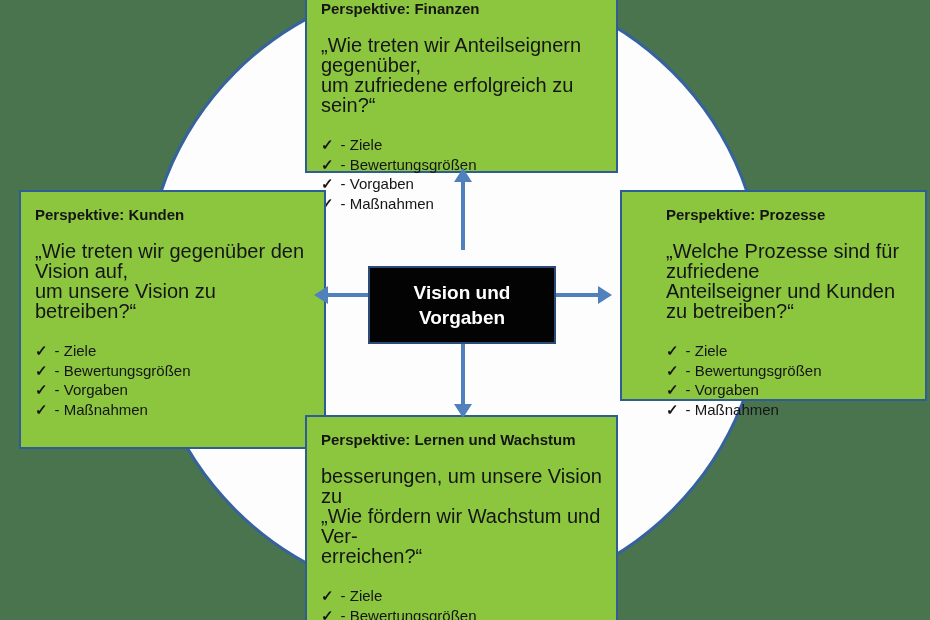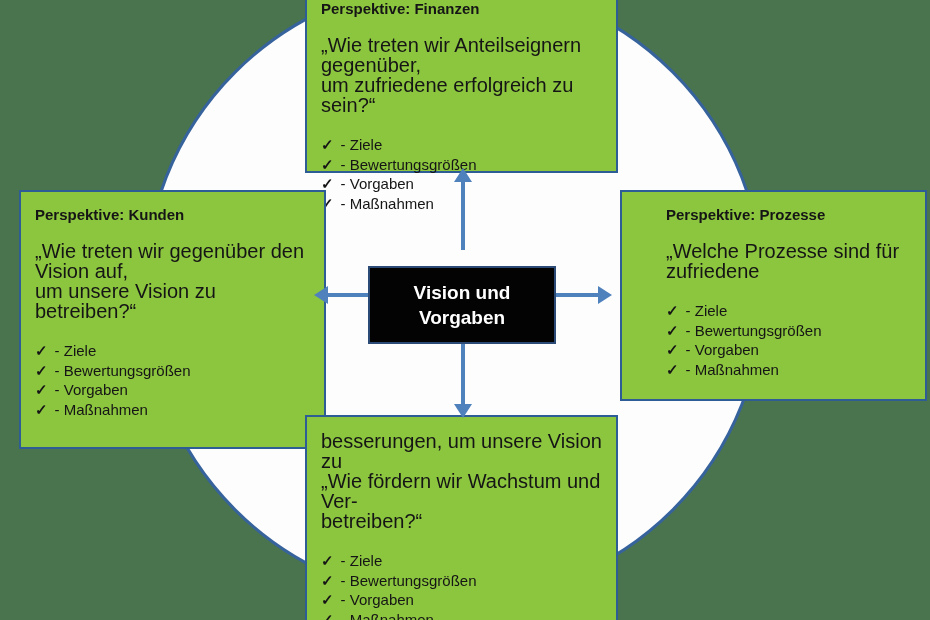--- a/index.html
+++ b/index.html
@@ -156,20 +156,21 @@
         <span class="check-glyph">✓</span>
         <span>- Maßnahmen</span>
       </div>
     </div>
   </div>
 
   <div class="pbox pbox-prozesse">
     <div class="pbox-title">Perspektive: Prozesse</div>
     <div class="pbox-quote">
       <div>„Welche Prozesse sind für zufriedene</div>
+      <div>Anteilseigner und Kunden zu betreiben?“</div>
     </div>
     <div class="pbox-list">
       <div class="check-row">
         <span class="check-glyph">✓</span>
         <span>- Ziele</span>
       </div>
       <div class="check-row">
         <span class="check-glyph">✓</span>
         <span>- Bewertungsgrößen</span>
       </div>
@@ -178,24 +179,25 @@
         <span>- Vorgaben</span>
       </div>
       <div class="check-row">
         <span class="check-glyph">✓</span>
         <span>- Maßnahmen</span>
       </div>
     </div>
   </div>
 
   <div class="pbox pbox-lernen">
+    <div class="pbox-title">Perspektive: Lernen und Wachstum</div>
     <div class="pbox-quote">
       <div>besserungen, um unsere Vision zu</div>
       <div>„Wie fördern wir Wachstum und Ver-</div>
-      <div>betreiben?“</div>
+      <div>erreichen?“</div>
     </div>
     <div class="pbox-list">
       <div class="check-row">
         <span class="check-glyph">✓</span>
         <span>- Ziele</span>
       </div>
       <div class="check-row">
         <span class="check-glyph">✓</span>
         <span>- Bewertungsgrößen</span>
       </div>

